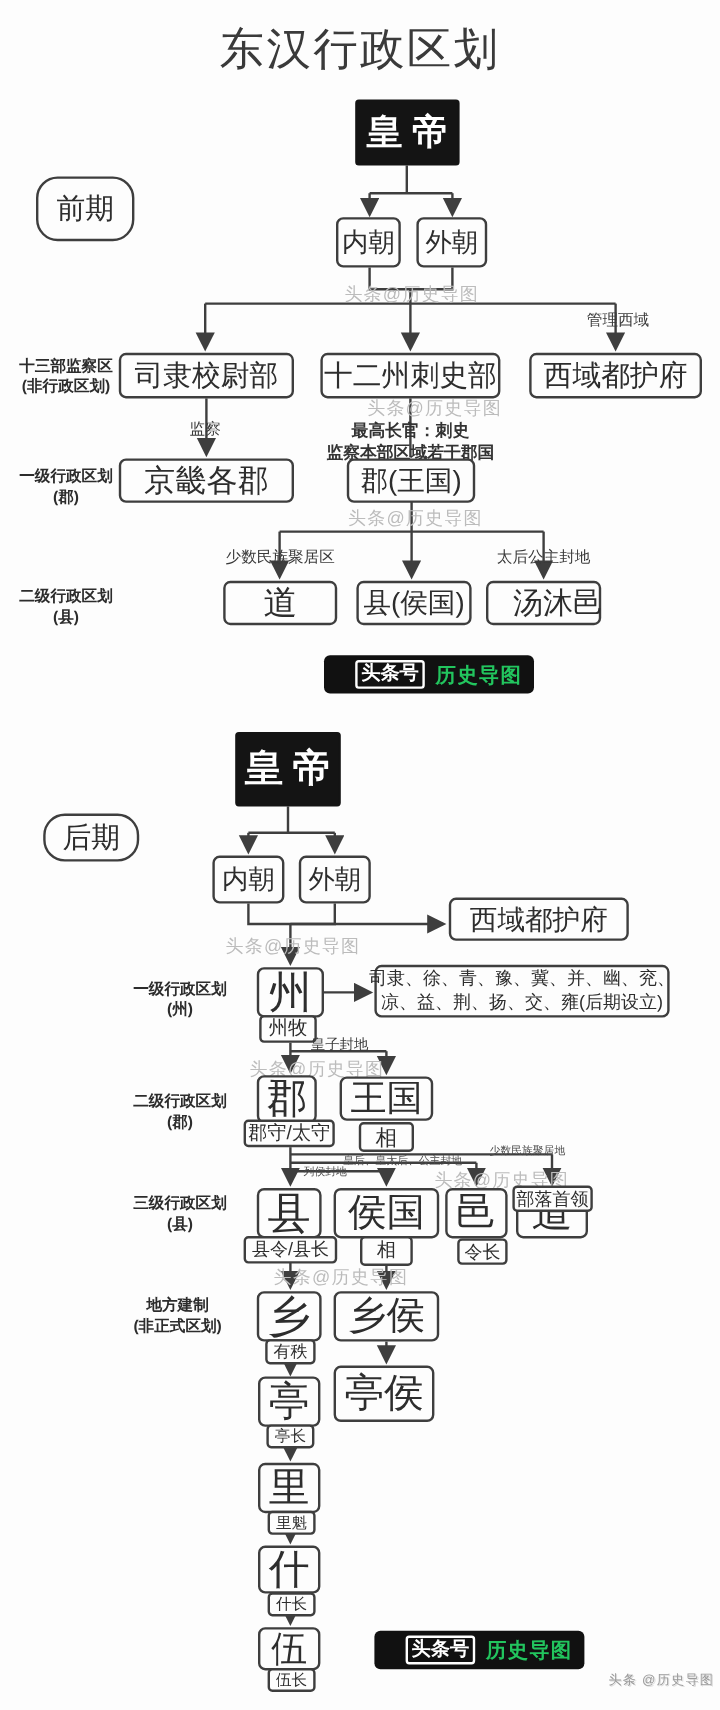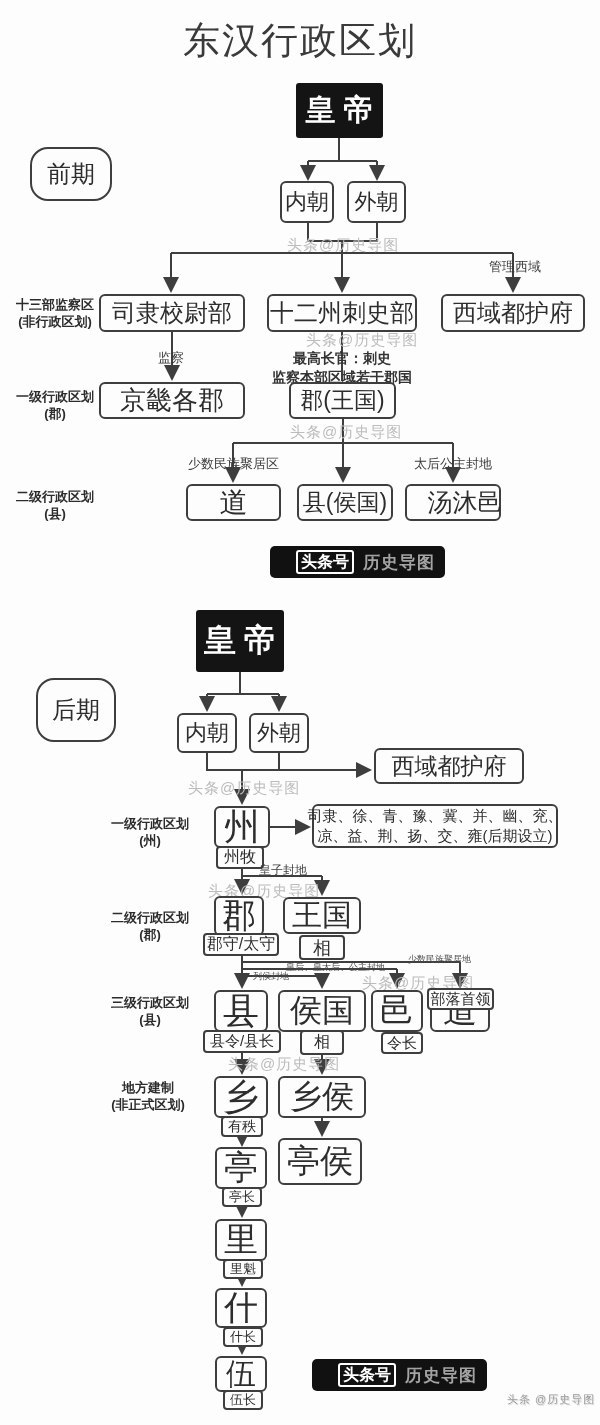--- a/index.html
+++ b/index.html
@@ -20,21 +20,21 @@
              color:#2c2c2c;line-height:1.3;}
   .edge{position:absolute;font-size:13px;color:#3a3a3a;white-space:nowrap;}
   .tiny{position:absolute;font-size:9px;color:#4a4a4a;white-space:nowrap;}
   .chief{position:absolute;text-align:center;font-size:14px;font-weight:600;
          color:#333333;line-height:1.35;}
   .wm{position:absolute;font-size:15px;color:#bcbcbc;white-space:nowrap;letter-spacing:1px;}
   .badge{position:absolute;display:flex;align-items:center;background:#111111;
          border-radius:5px;padding:4px 10px;gap:9px;}
   .badge-prefix{color:#ffffff;border:2px solid #ffffff;border-radius:3px;
                 font-size:16px;font-weight:bold;padding:0 3px;line-height:20px;margin-left:16px;}
-  .badge-name{color:#a3a3a3;font-size:17px;font-weight:bold;letter-spacing:1px;}
+  .badge-name{color:#22c55e;font-size:17px;font-weight:bold;letter-spacing:1px;}
   .corner{position:absolute;font-size:11px;font-weight:normal;color:#9b9b9b;
           letter-spacing:1px;text-shadow:1px 1px 0 #dddddd;margin-left:36px;}
 </style>
 </head>
 <body>
 
 <div class="stage">
 
   <svg class="lines" width="600" height="1425">
     <defs>
@@ -125,21 +125,21 @@
   <div class="box" style="left:186px;top:484px;width:95px;height:37px;font-size:28px;">道</div>
   <div class="box" style="left:297px;top:484px;width:96px;height:37px;font-size:23px;">县(侯国)</div>
   <div class="box" style="left:405px;top:484px;width:96px;height:37px;font-size:25px;padding-left:24px;">汤沐邑</div>
 
   <div class="badge" style="left:270px;top:546px;">
     <span class="badge-prefix">头条号</span>
     <span class="badge-name">历史导图</span>
   </div>
 
   <div class="box black" style="left:196px;top:610px;width:88px;height:62px;font-size:32px;">皇帝</div>
-  <div class="box pill" style="left:36px;top:678px;width:80px;height:64px;font-size:24px;">后期</div>
+  <div class="box pill" style="left:36px;top:678px;width:80px;height:40px;font-size:24px;">后期</div>
   <div class="box" style="left:177px;top:713px;width:60px;height:40px;font-size:22px;">内朝</div>
   <div class="box" style="left:249px;top:713px;width:60px;height:40px;font-size:22px;">外朝</div>
   <div class="box" style="left:374px;top:748px;width:150px;height:36px;font-size:23px;">西域都护府</div>
   <div class="wm" style="left:188px;top:779px;">头条@历史导图</div>
 
   <div class="leftlabel" style="left:103px;top:816px;width:94px;">
     <span>一级行政区划</span><br>
     <span>(州)</span>
   </div>
   <div class="box" style="left:214px;top:806px;width:56px;height:42px;font-size:36px;">州</div>

